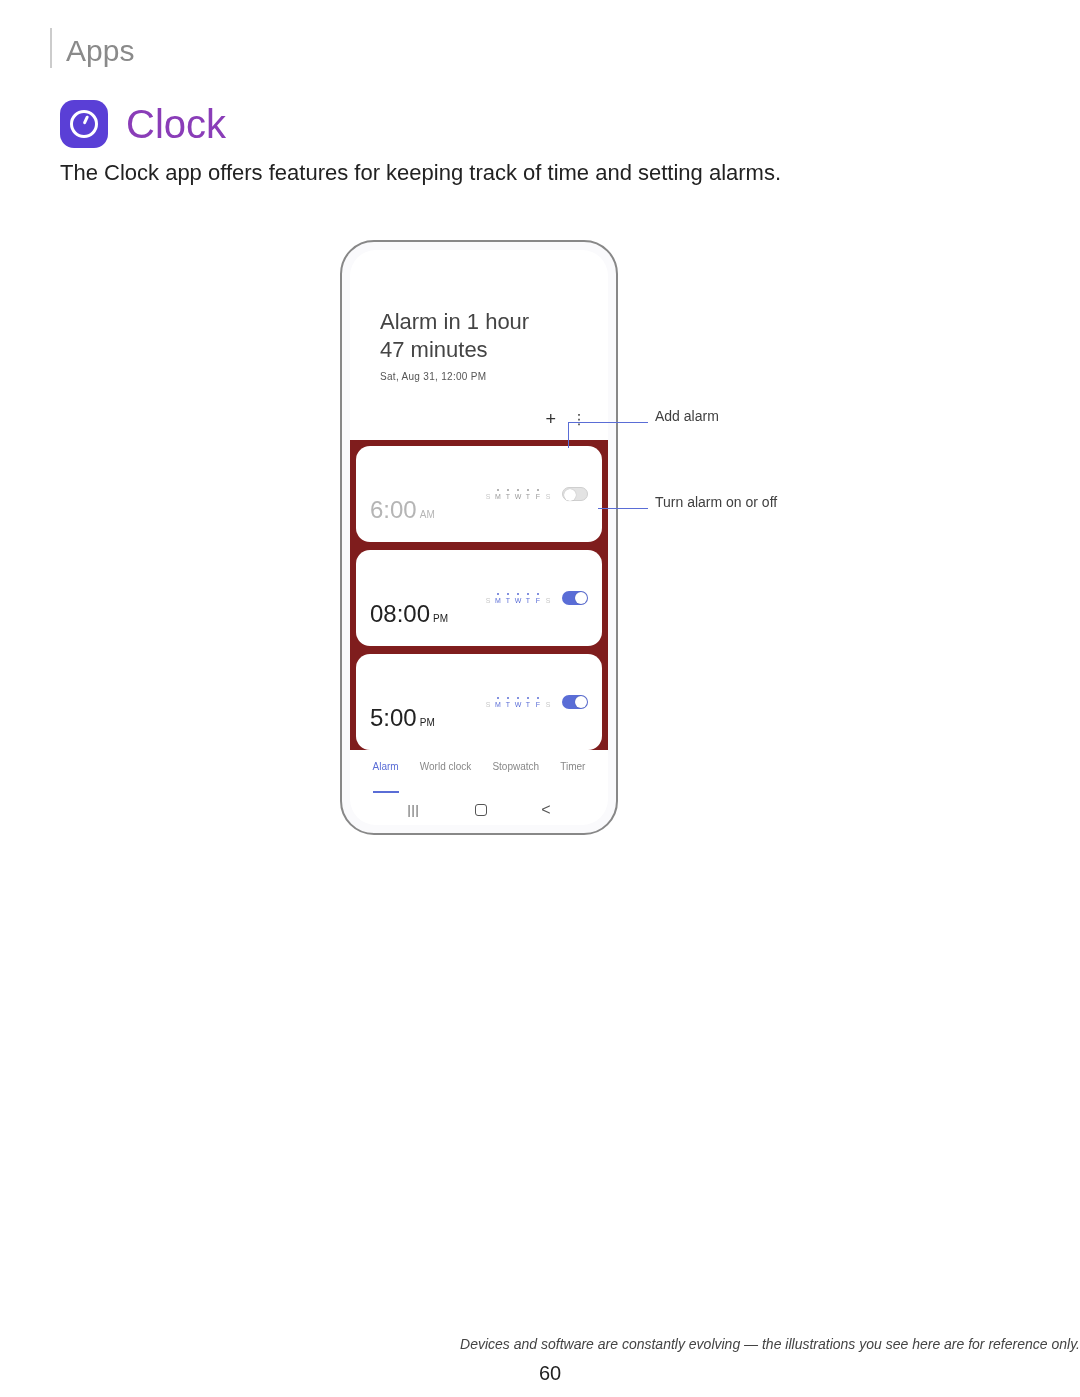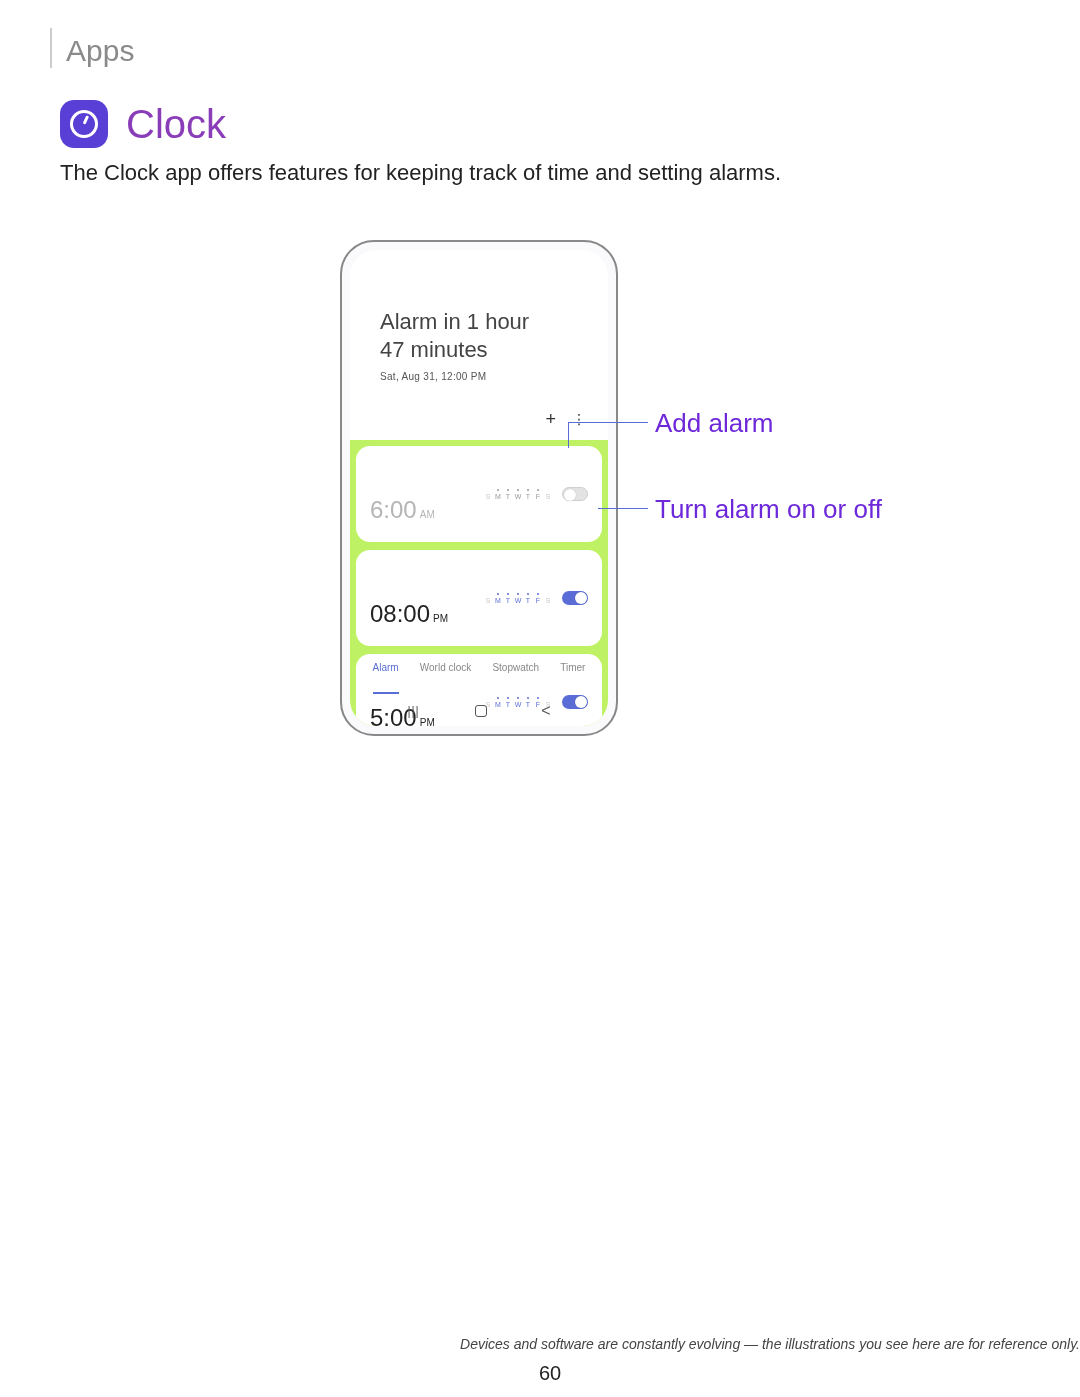--- a/index.html
+++ b/index.html
@@ -71,21 +71,21 @@
     font-size: 22px;
     color: #222;
   }
 
   
   .phone {
     position: absolute;
     top: 240px;
     left: 340px;
     width: 278px;
-    height: 496px;
+    height: 595px;
     border: 2px solid #888;
     border-radius: 34px;
     background: #fafafc;
     overflow: hidden;
   }
   .phone-inner {
     position: absolute;
     top: 8px; left: 8px; right: 8px; bottom: 8px;
     border-radius: 26px;
     background: #fff;
@@ -118,21 +118,21 @@
     color: #333;
     font-weight: 300;
     line-height: 1;
   }
   .kebab-icon {
     font-size: 14px;
     color: #333;
     line-height: 1;
   }
   .alarm-list {
-    background: #bef264;
+    background: #7f1d1d;
     padding: 6px 6px 0 6px;
   }
   .alarm-card {
     background: #fff;
     border-radius: 14px;
     padding: 18px 14px;
     margin-bottom: 8px;
     display: flex;
     align-items: center;
     justify-content: space-between;
@@ -240,22 +240,22 @@
   }
   .nav-back { font-size: 16px; }
 
   
   .callout-line {
     position: absolute;
     background: #5a6dd6;
   }
   .callout-text {
     position: absolute;
-    font-size: 26px;
-    color: #6d28d9;
+    font-size: 14px;
+    color: #404040;
   }
 
   .footnote {
     position: absolute;
     bottom: 45px;
     left: 0; right: 0;
     text-align: right;
     font-size: 14px;
     font-style: italic;
     color: #444;

